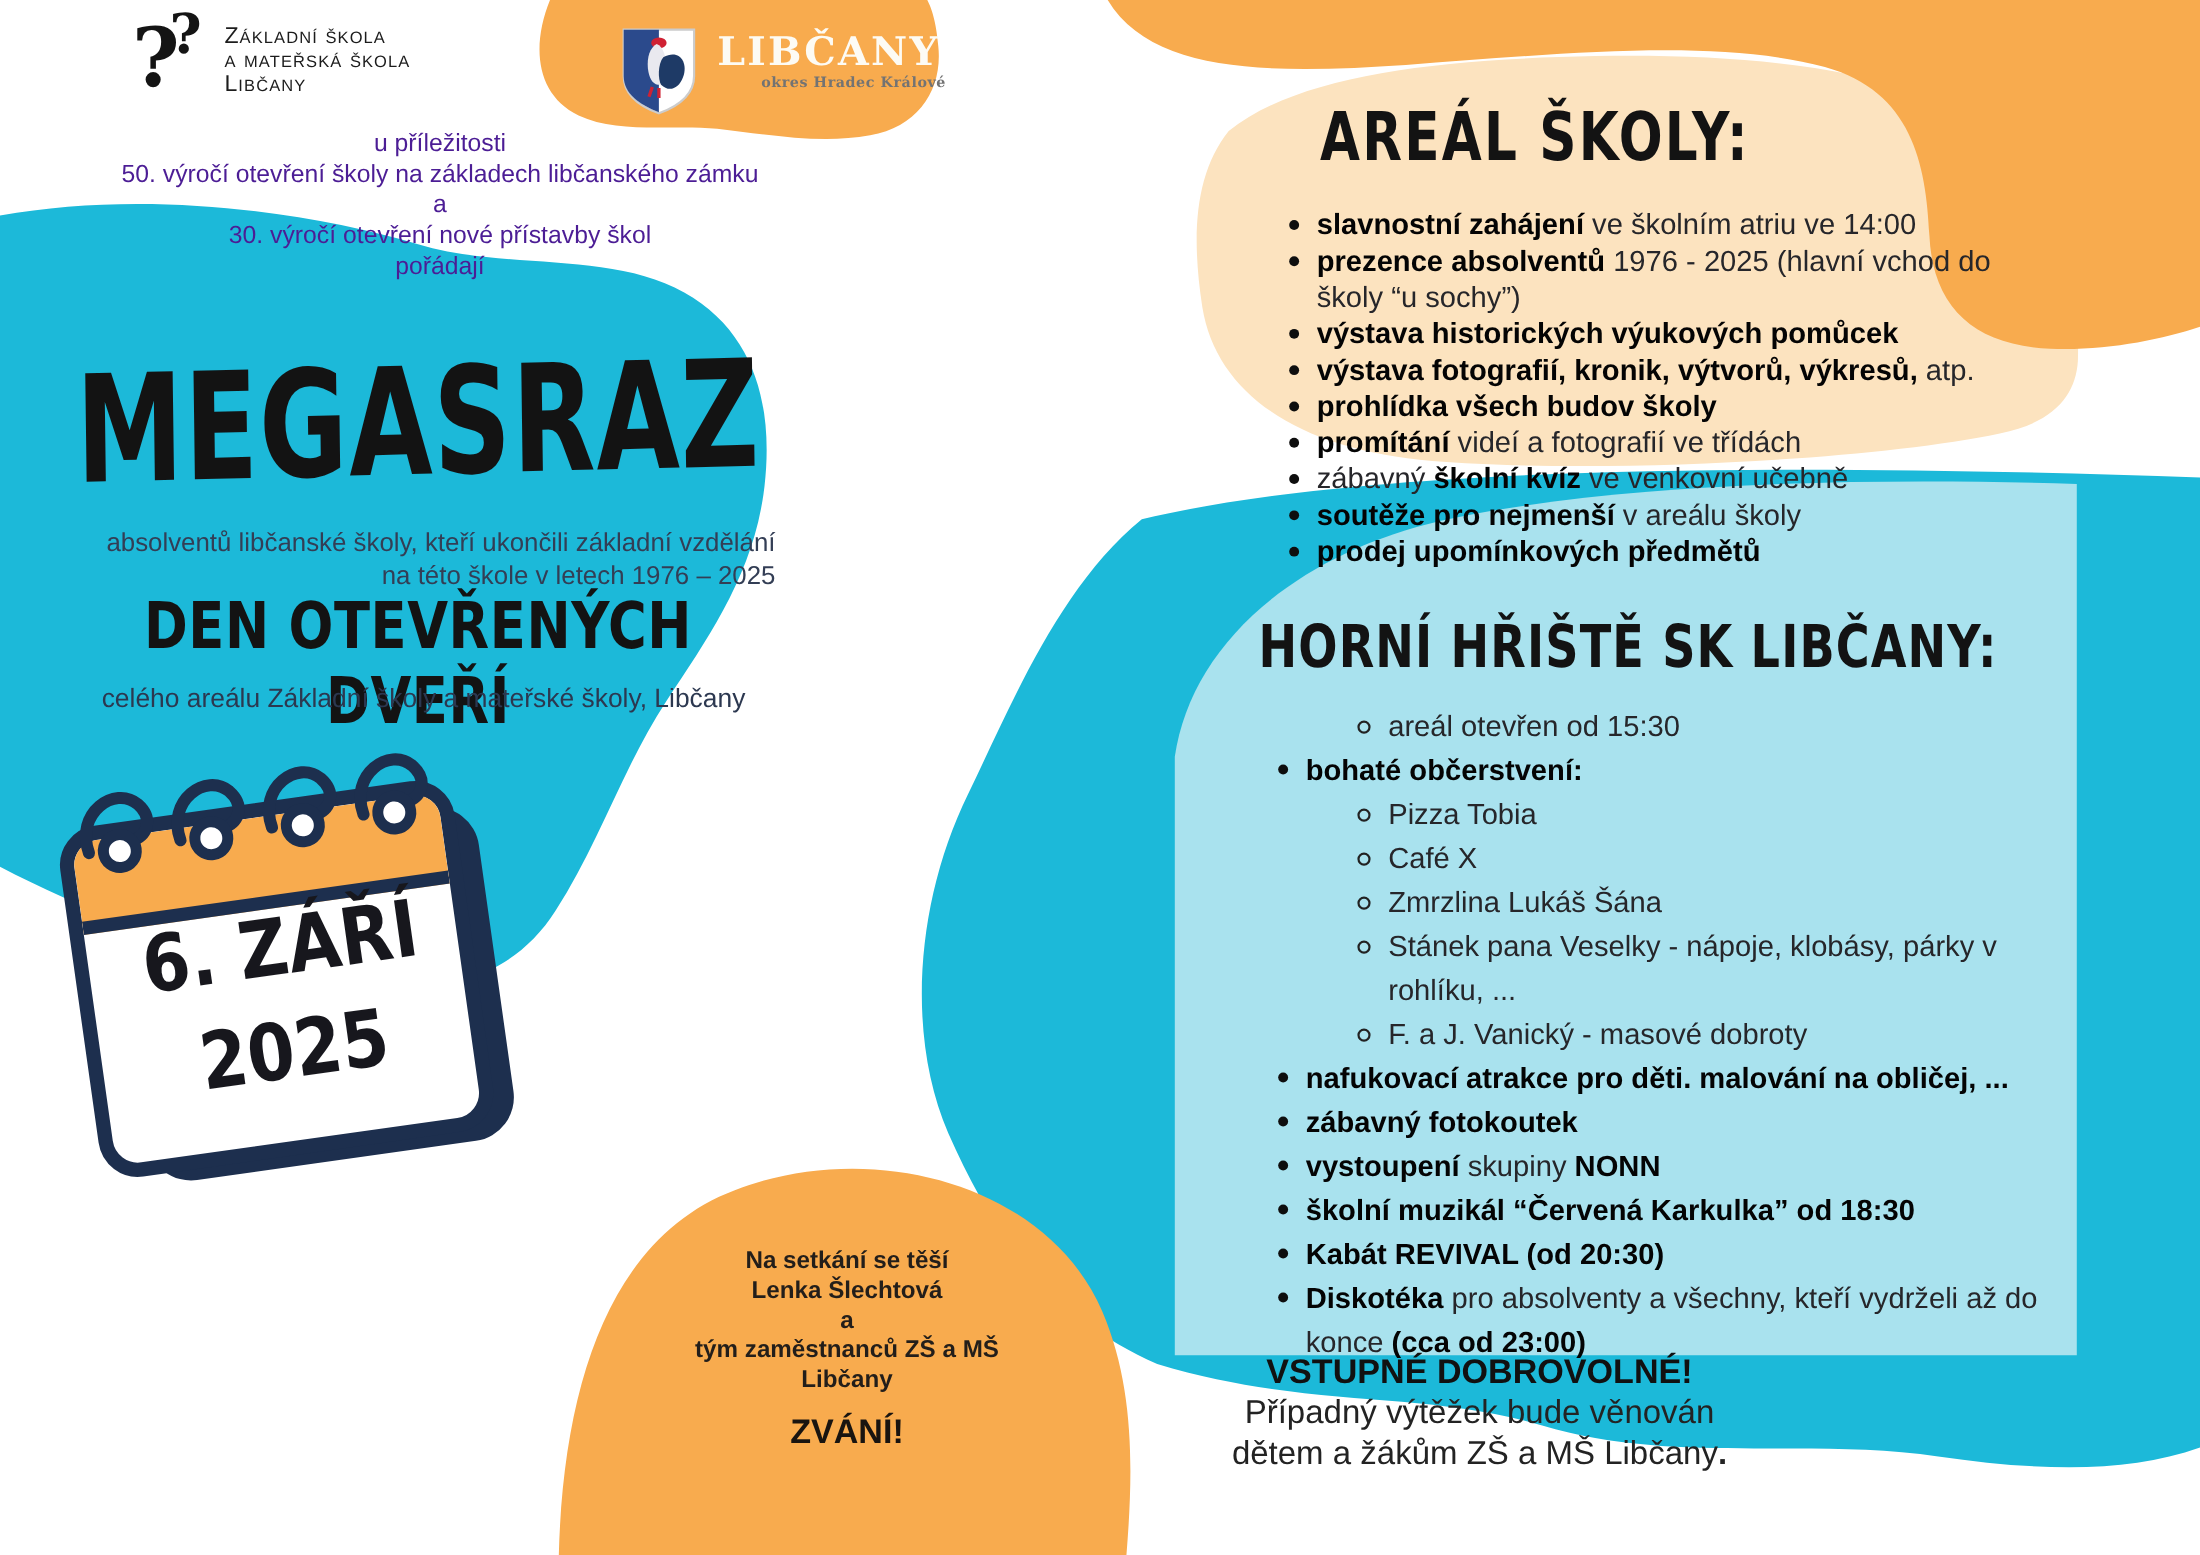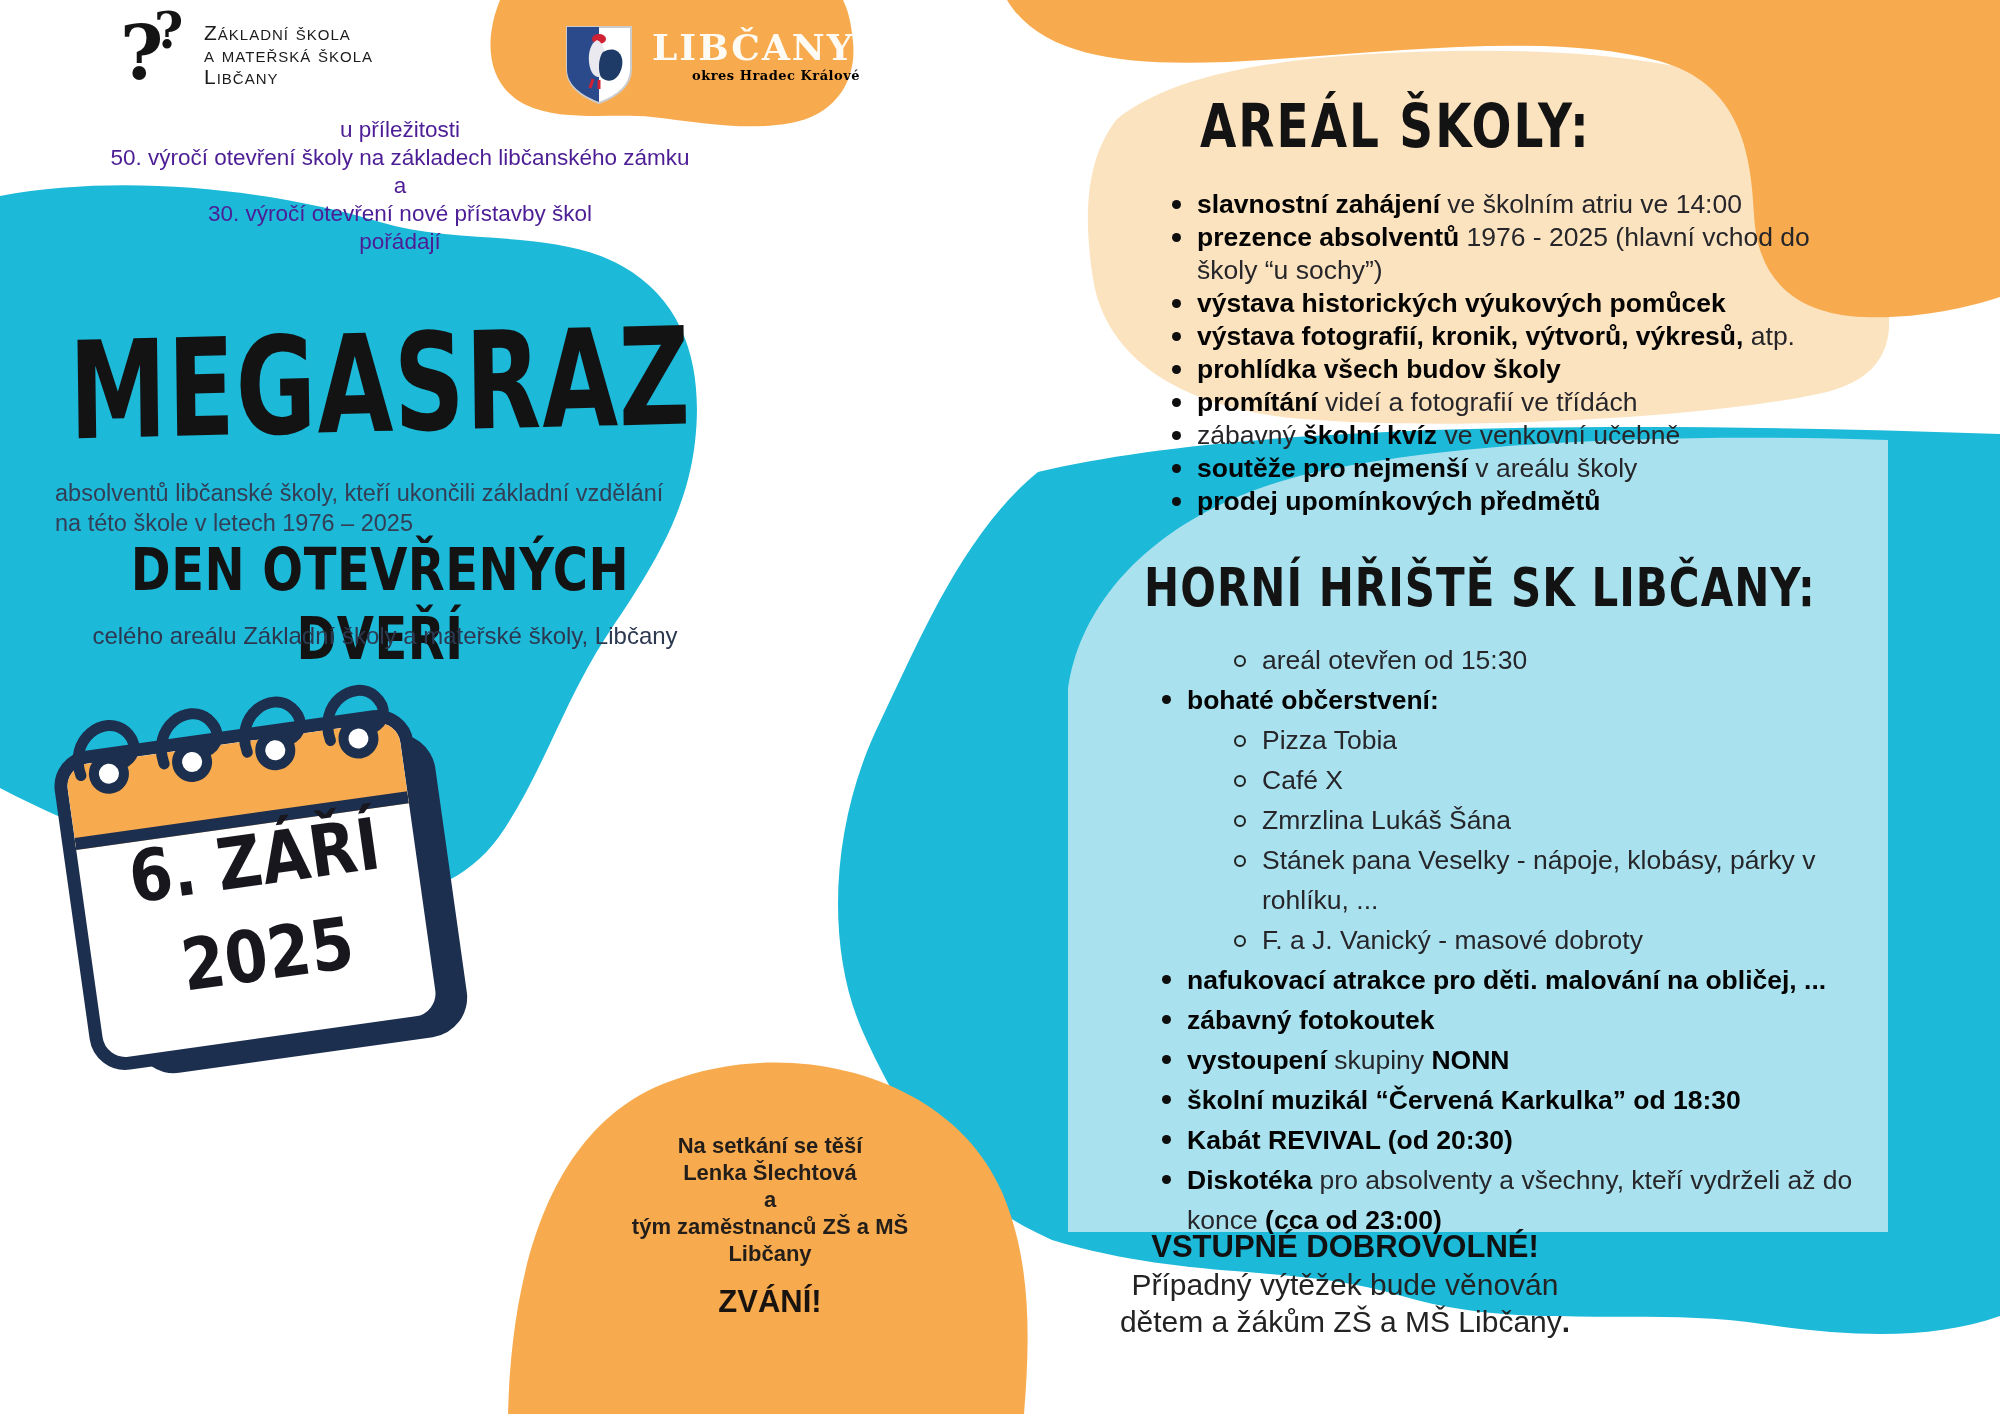--- a/index.html
+++ b/index.html
@@ -14,28 +14,28 @@
   
   .school-logo{left:120px;top:10px;display:flex;align-items:flex-start;}
   .qmarks{position:relative;width:70px;height:100px;color:#141414;font-family:"DejaVu Serif",serif;font-weight:bold;}
   .qmarks .q1{position:absolute;left:0;top:6px;font-size:74px;line-height:74px;}
   .qmarks .q2{position:absolute;left:34px;top:-4px;font-size:50px;line-height:50px;}
   .school-logo .text{margin-left:14px;margin-top:12px;font-variant:small-caps;font-size:21px;line-height:22px;letter-spacing:1px;color:#1c1c1c;}
 
   
   .coa{left:563px;top:24px;}
   .town-name{left:652px;top:26px;color:#fdfbf4;font-family:"DejaVu Serif",serif;font-weight:bold;font-size:36px;letter-spacing:2px;}
-  .town-sub{left:692px;top:68px;color:#000000;font-family:"DejaVu Serif",serif;font-weight:bold;font-size:13px;letter-spacing:0.5px;}
+  .town-sub{left:692px;top:68px;color:#737373;font-family:"DejaVu Serif",serif;font-weight:bold;font-size:13px;letter-spacing:0.5px;}
 
   
   .intro{left:55px;top:116px;width:690px;text-align:center;font-size:22.5px;line-height:28px;color:#4c1d95;}
 
   
   .hero-title{left:55px;top:334px;width:650px;text-align:center;font-size:98px;line-height:100px;transform:scaleY(1.38) rotate(-1deg);letter-spacing:1px;}
-  .hero-sub{left:55px;top:478px;width:650px;text-align:left;font-size:23.5px;line-height:30px;color:#333e55;}
+  .hero-sub{left:55px;top:478px;width:650px;text-align:right;font-size:23.5px;line-height:30px;color:#333e55;}
   .hero-title2{left:55px;top:548px;width:650px;text-align:center;font-size:48px;line-height:56px;transform:scaleY(1.22);letter-spacing:0.5px;}
   .hero-sub2{left:35px;top:622px;width:700px;text-align:center;font-size:24px;color:#2c3850;}
 
   
   .calendar{left:58px;top:696px;width:470px;height:410px;z-index:2;position:absolute;}
   .cal-rot{position:absolute;left:0;top:10px;width:400px;height:360px;transform:rotate(-8deg);transform-origin:50% 50%;}
   .cal-shadow{position:absolute;left:56px;top:48px;width:336px;height:306px;background:#1d2f4e;border-radius:40px;}
   .cal-page{position:absolute;left:12px;top:22px;width:336px;height:296px;background:#fff;border:13px solid #1d2f4e;border-radius:36px;overflow:hidden;}
   .cal-header{height:72px;background:#f8ab4e;border-bottom:12px solid #1d2f4e;}
   .cal-date{position:absolute;left:0;right:0;top:108px;text-align:center;font-family:"DejaVu Sans",sans-serif;font-weight:bold;font-size:62px;line-height:82px;color:#17171d;transform:scaleY(1.15);transform-origin:top center;}

